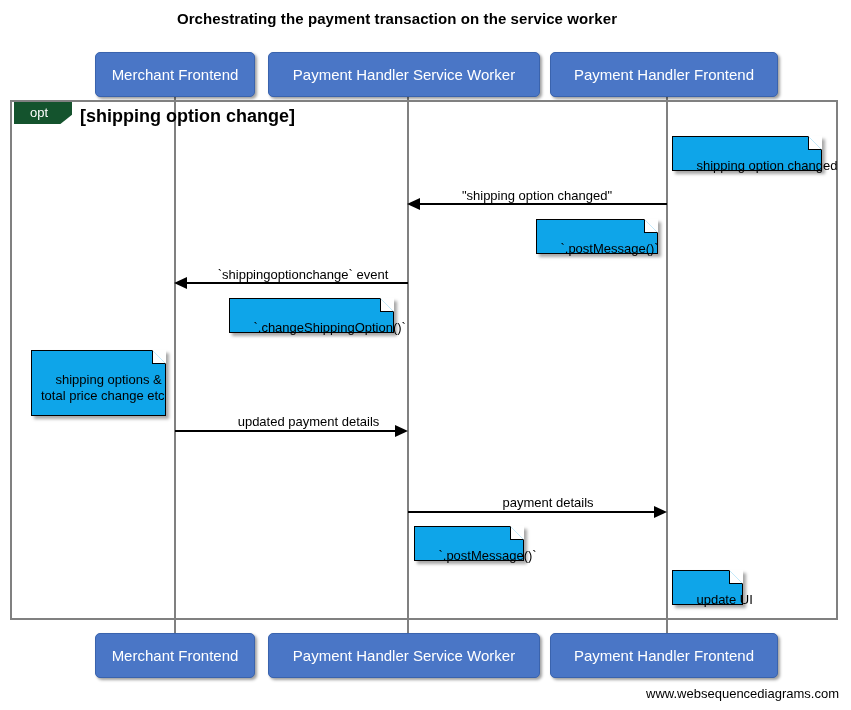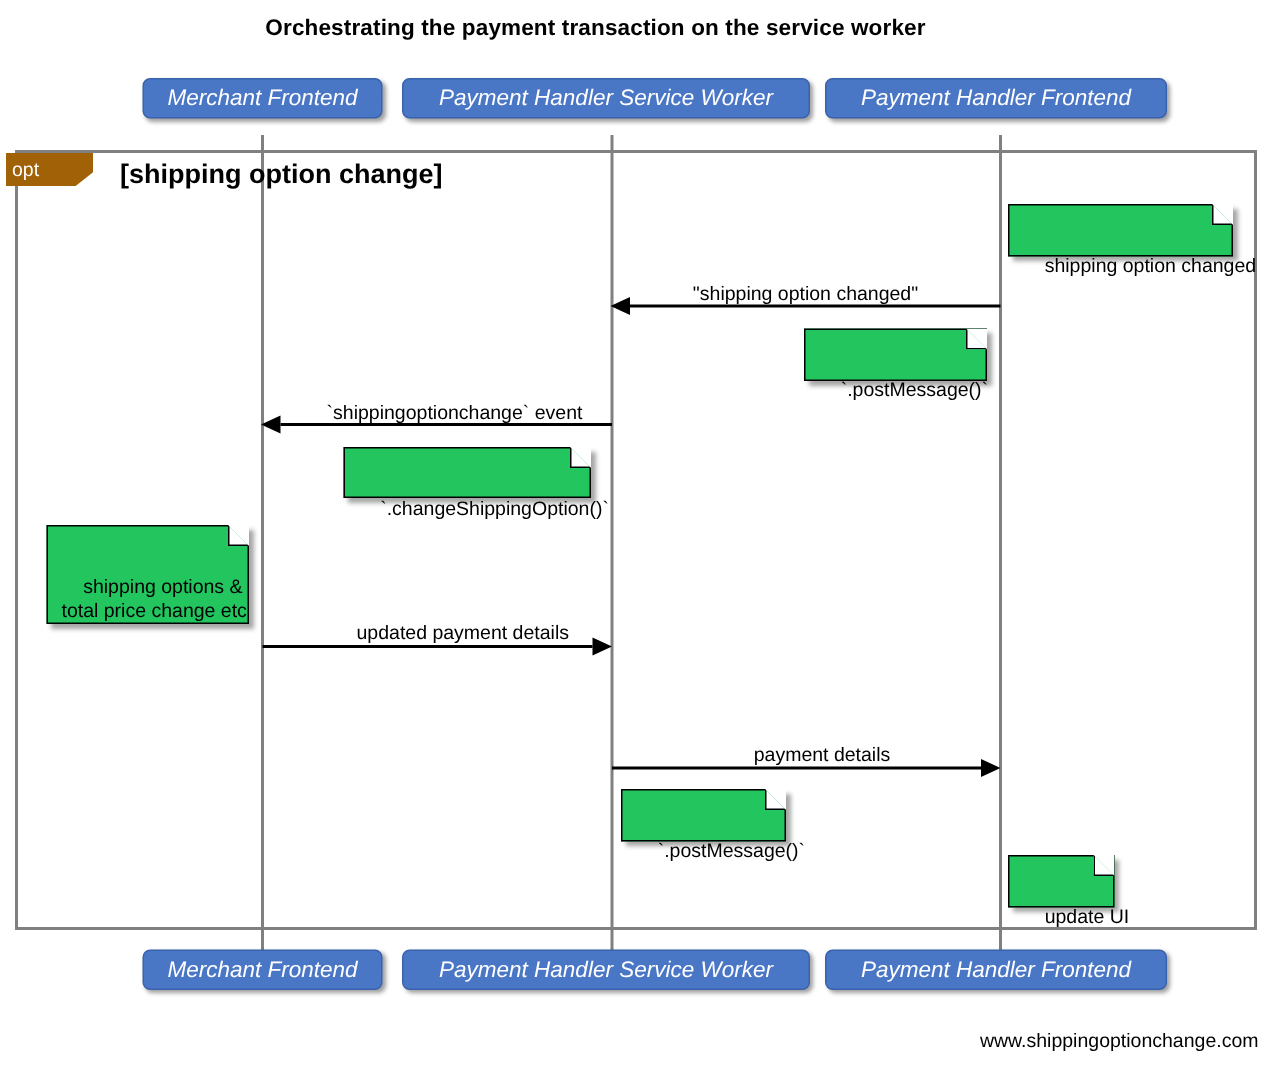--- a/index.html
+++ b/index.html
@@ -38,58 +38,57 @@
     position: absolute;
     width: 2px;
     background: #808080;
     top: 90px;
     height: 545px;
   }
 
   
   .participant {
     position: absolute;
-    height: 27px;
+    height: 45px;
     border-radius: 5px;
     background: #4a76c6;
     border: 1px solid #3a63ad;
     box-shadow: 2px 2px 3px rgba(0,0,0,0.38);
     color: #ffffff;
     font-size: 15px;
     font-weight: normal;
     display: flex;
     align-items: center;
     justify-content: center;
     white-space: nowrap;
     box-sizing: border-box;
-    font-style: italic;
   }
 
   
   #opt-frame {
     position: absolute;
     left: 10px;
     top: 100px;
     width: 828px;
     height: 520px;
     border: 2px solid #808080;
     box-sizing: border-box;
     background: transparent;
   }
   #opt-tag {
     position: absolute;
-    left: 4px;
+    left: 14px;
     top: 102px;
     width: 58px;
     height: 22px;
-    background: #a16207;
+    background: #14532d;
     color: #ffffff;
     font-size: 13px;
     line-height: 22px;
-    padding-left: 4px;
+    padding-left: 16px;
     box-sizing: border-box;
     clip-path: polygon(0 0, 100% 0, 100% 58%, 80% 100%, 0 100%);
   }
   #opt-condition {
     position: absolute;
     left: 80px;
     top: 106px;
     font-size: 18px;
     font-weight: bold;
     white-space: nowrap;
@@ -118,26 +117,26 @@
     position: absolute;
     font-size: 13px;
     white-space: nowrap;
     text-align: center;
     color: #000;
   }
 
   
   .note {
     position: absolute;
-    background: #22c55e;
+    background: #0ea5e9;
     border: 1px solid #000000;
     box-shadow: 3px 3px 3px rgba(0,0,0,0.35);
     font-size: 13px;
     line-height: 16px;
-    padding: 16px 9px;
+    padding: 5px 9px;
     box-sizing: border-box;
     white-space: pre;
     color: #000;
   }
   .note .fold {
     position: absolute;
     right: -1px;
     top: -1px;
     width: 13px;
     height: 13px;
@@ -205,21 +204,21 @@
   <div class="note" style="left:536px; top:219px; width:122px; height:35px;">
     <span>`.postMessage()`</span>
     <span class="fold-cover"></span>
     <span class="fold"></span>
   </div>
 
   <div class="msg-label" style="left:175px; top:267px; width:232px;padding-left:12px;">`shippingoptionchange` event</div>
   <div class="msg-line" style="left:187px; top:282px; width:221px;"></div>
   <div class="arrowhead left" style="left:174px; top:277px;"></div>
 
-  <div class="note" style="left:229px; top:298px; width:165px; height:22px;">
+  <div class="note" style="left:229px; top:298px; width:165px; height:35px;">
     <span>`.changeShippingOption()`</span>
     <span class="fold-cover"></span>
     <span class="fold"></span>
   </div>
 
   <div class="note" style="left:31px; top:350px; width:135px; height:66px;">
     <span>shipping options &amp;
 total price change etc</span>
     <span class="fold-cover"></span>
     <span class="fold"></span>
@@ -249,15 +248,15 @@
   <div class="participant" style="left:95px; top:633px; width:160px;">
     <span>Merchant Frontend</span>
   </div>
   <div class="participant" style="left:268px; top:633px; width:272px;">
     <span>Payment Handler Service Worker</span>
   </div>
   <div class="participant" style="left:550px; top:633px; width:228px;">
     <span>Payment Handler Frontend</span>
   </div>
 
-  <div id="footer">www.shippingoptionchange.com</div>
+  <div id="footer">www.websequencediagrams.com</div>
 
 </div>
 
 </body></html>

